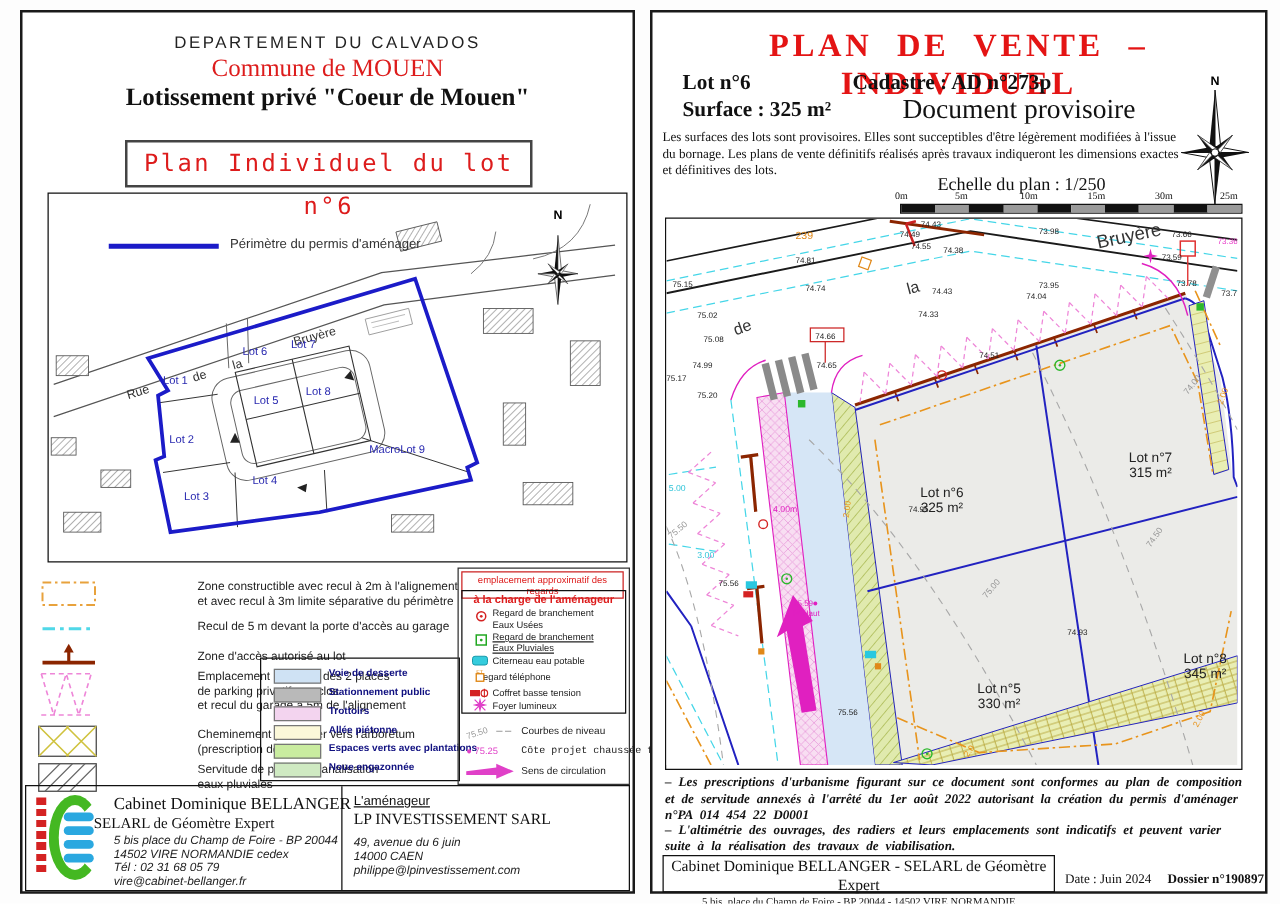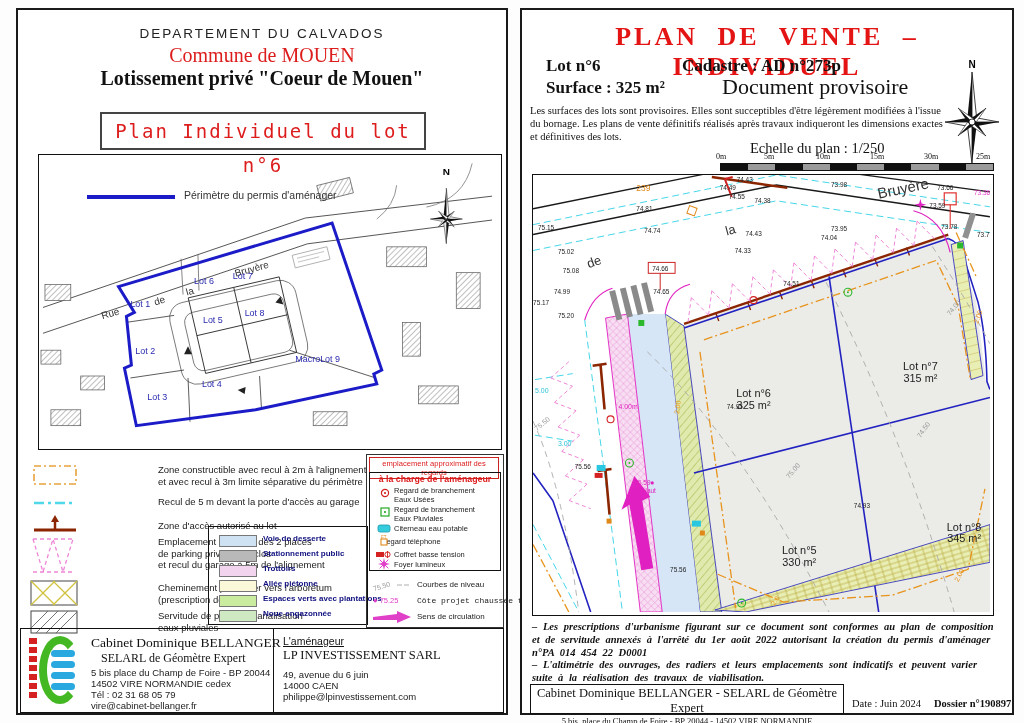--- a/index.html
+++ b/index.html
@@ -12,21 +12,21 @@
   .ctr{text-align:center;width:100%;}
   .red{color:#dd1c1c;}
   svg text{font-family:"Liberation Sans",sans-serif;}
   .legtxt{font-size:9.5px;line-height:11.5px;color:#222;}
   .surfrow{position:absolute;height:13px;}
   .surfsw{position:absolute;left:10px;top:1px;width:36px;height:10px;border:1px solid #777;}
   .surflab{position:absolute;left:54px;top:0;font-size:8px;font-weight:bold;color:#101080;white-space:nowrap;}
   .regitem{position:absolute;font-size:7.5px;color:#222;line-height:8.5px;}
   .note{font-family:"Liberation Serif",serif;font-style:italic;font-weight:bold;
         font-size:10.5px;line-height:13px;word-spacing:3px;color:#111;}
-  .ftr-small{font-size:9.5px;line-height:12px;color:#222;}
+  .ftr-small{font-size:9.5px;line-height:12px;color:#222;font-style:italic;}
 </style>
 </head>
 <body>
 
 <div id="canvas">
 
   <div class="page" style="left:16px;top:8px;width:488px;height:703px;">
 
     <div class="abs ctr serif red" style="top:34px;font-size:20px;">Commune de MOUEN</div>
     <div class="abs ctr" style="top:16px;font-size:13.5px;letter-spacing:2px;color:#222;">DEPARTEMENT  DU  CALVADOS</div>
@@ -211,21 +211,21 @@
 
     <div class="abs" style="left:348px;top:444px;width:136px;height:172px;border:1px solid #333;">
       <div class="abs red" style="left:2px;top:2px;width:128px;border:1px solid #cc2222;font-size:7.6px;text-align:center;padding:1px 0;">emplacement approximatif des regards</div>
       <div class="abs" style="left:2px;top:17px;width:130px;height:97px;border:1.6px solid #111;">
         <div class="abs red" style="left:0;top:1px;width:100%;text-align:center;font-size:8.8px;font-weight:bold;">à la charge de l'aménageur</div>
         <div class="regitem" style="left:24px;top:14px;width:100px;">Regard de branchement Eaux Usées</div>
         <svg width="10" height="10" style="position:absolute;left:10px;top:15px;">
             <circle cx="5" cy="5" r="3.6" fill="none" stroke="#d42222" stroke-width="1.2"></circle>
             <circle cx="5" cy="5" r="1.1" fill="#d42222"></circle>
           </svg>
-        <div class="regitem" style="left:24px;top:33px;width:100px;">Regard de branchement Eaux Pluviales</div>
+        <div class="regitem" style="left:24px;top:33px;width:100px;text-decoration:underline;">Regard de branchement Eaux Pluviales</div>
         <svg width="10" height="10" style="position:absolute;left:10px;top:34px;">
             <rect x="1" y="1" width="8" height="8" fill="none" stroke="#22a822" stroke-width="1.2"></rect>
             <circle cx="5" cy="5" r="1.1" fill="#22a822"></circle>
           </svg>
         <div class="regitem" style="left:24px;top:52px;width:104px;">Citerneau eau potable</div>
         <svg width="14" height="9" style="position:absolute;left:7px;top:51px;">
             <rect x="1" y="1" width="12" height="7" rx="2" fill="#35ccdd" stroke="#1899aa" stroke-width="0.8"></rect>
           </svg>
         <div class="regitem" style="left:11px;top:65px;width:104px;">Regard téléphone</div>
         <svg width="12" height="12" style="position:absolute;left:9px;top:61px;">
@@ -266,21 +266,21 @@
     <div class="abs" style="left:2px;top:618px;width:482px;height:83px;border:1.5px solid #111;">
       <div class="abs" style="left:8px;top:7px;width:52px;height:68px;">
         <div style="position:absolute;left:0;top:2px;width:8px;height:62px;background:repeating-linear-gradient(#d42222 0 6px,#fff 6px 9px);"></div>
         <div style="position:absolute;left:10px;top:0;width:42px;height:68px;border:8px solid #44b822;border-radius:50%;box-sizing:border-box;border-right-color:transparent;"></div>
         <div style="position:absolute;left:22px;top:14px;width:24px;height:7px;background:#2aa8e0;border-radius:4px;"></div>
         <div style="position:absolute;left:22px;top:25px;width:24px;height:7px;background:#2aa8e0;border-radius:4px;"></div>
         <div style="position:absolute;left:22px;top:36px;width:24px;height:7px;background:#2aa8e0;border-radius:4px;"></div>
         <div style="position:absolute;left:22px;top:47px;width:24px;height:7px;background:#2aa8e0;border-radius:4px;"></div>
       </div>
       <div class="abs serif" style="left:70px;top:6px;font-size:13.5px;">Cabinet Dominique BELLANGER</div>
-      <div class="abs serif" style="left:80px;top:22px;font-size:12px;">SELARL de Géomètre Expert</div>
+      <div class="abs serif" style="left:54px;top:22px;font-size:12px;">SELARL de Géomètre Expert</div>
       <div class="abs ftr-small" style="left:70px;top:38px;">5 bis place du Champ de Foire - BP 20044</div>
       <div class="abs ftr-small" style="left:70px;top:49px;">14502 VIRE NORMANDIE cedex</div>
       <div class="abs ftr-small" style="left:70px;top:60px;">Tél :  02 31 68 05 79</div>
       <div class="abs ftr-small" style="left:70px;top:71px;">vire@cabinet-bellanger.fr</div>
       <div class="abs" style="left:252px;top:0;width:0;height:100%;border-left:1.2px solid #111;"></div>
       <div class="abs" style="left:262px;top:6px;font-size:10.5px;text-decoration:underline;">L'aménageur</div>
       <div class="abs serif" style="left:262px;top:19px;font-size:12.5px;">LP INVESTISSEMENT SARL</div>
       <div class="abs ftr-small" style="left:262px;top:40px;">49, avenue du 6 juin</div>
       <div class="abs ftr-small" style="left:262px;top:51px;">14000 CAEN</div>
       <div class="abs ftr-small" style="left:262px;top:62px;">philippe@lpinvestissement.com</div>

